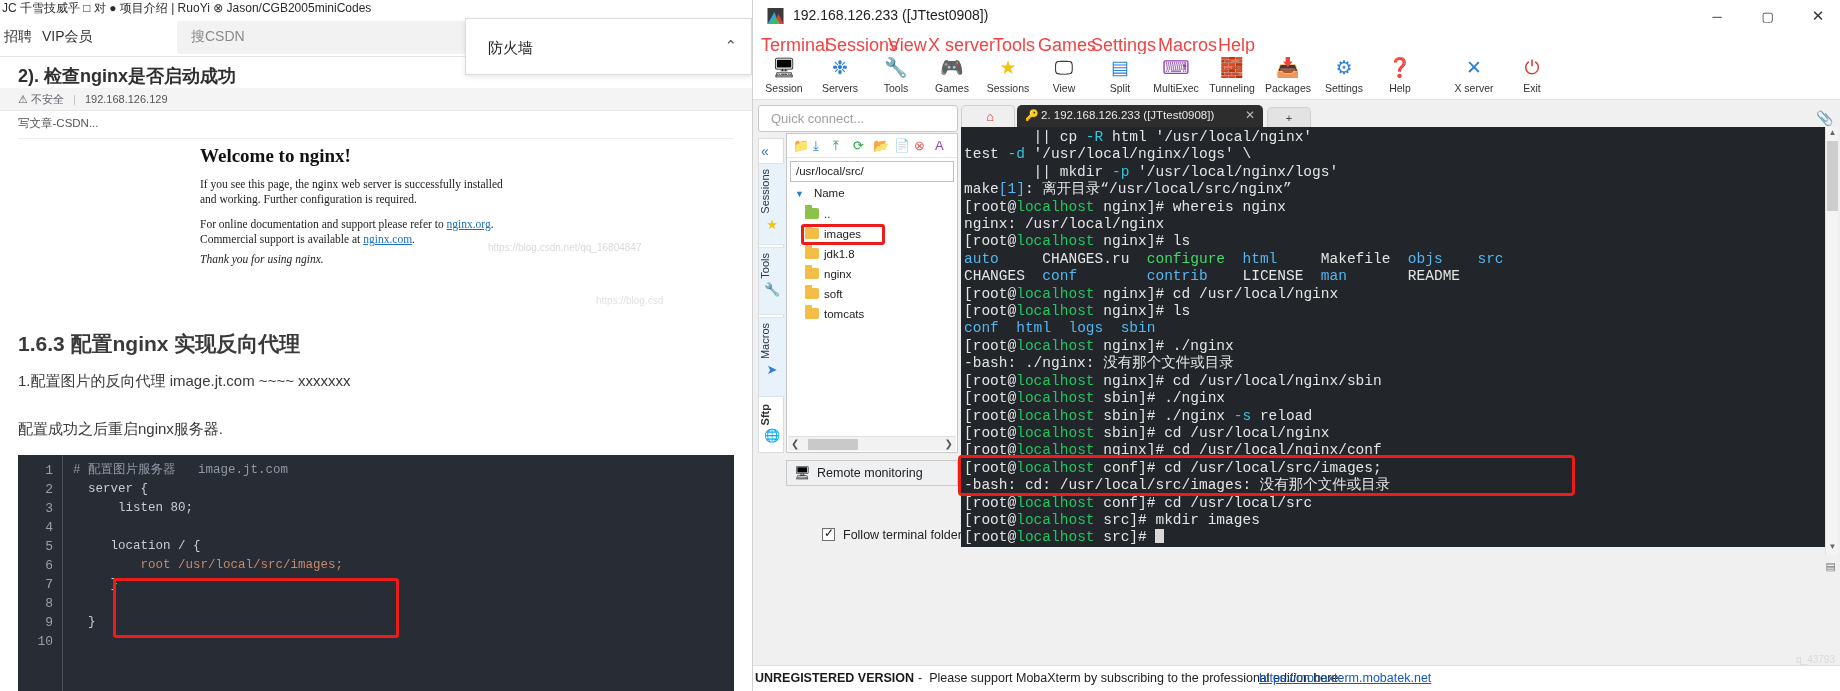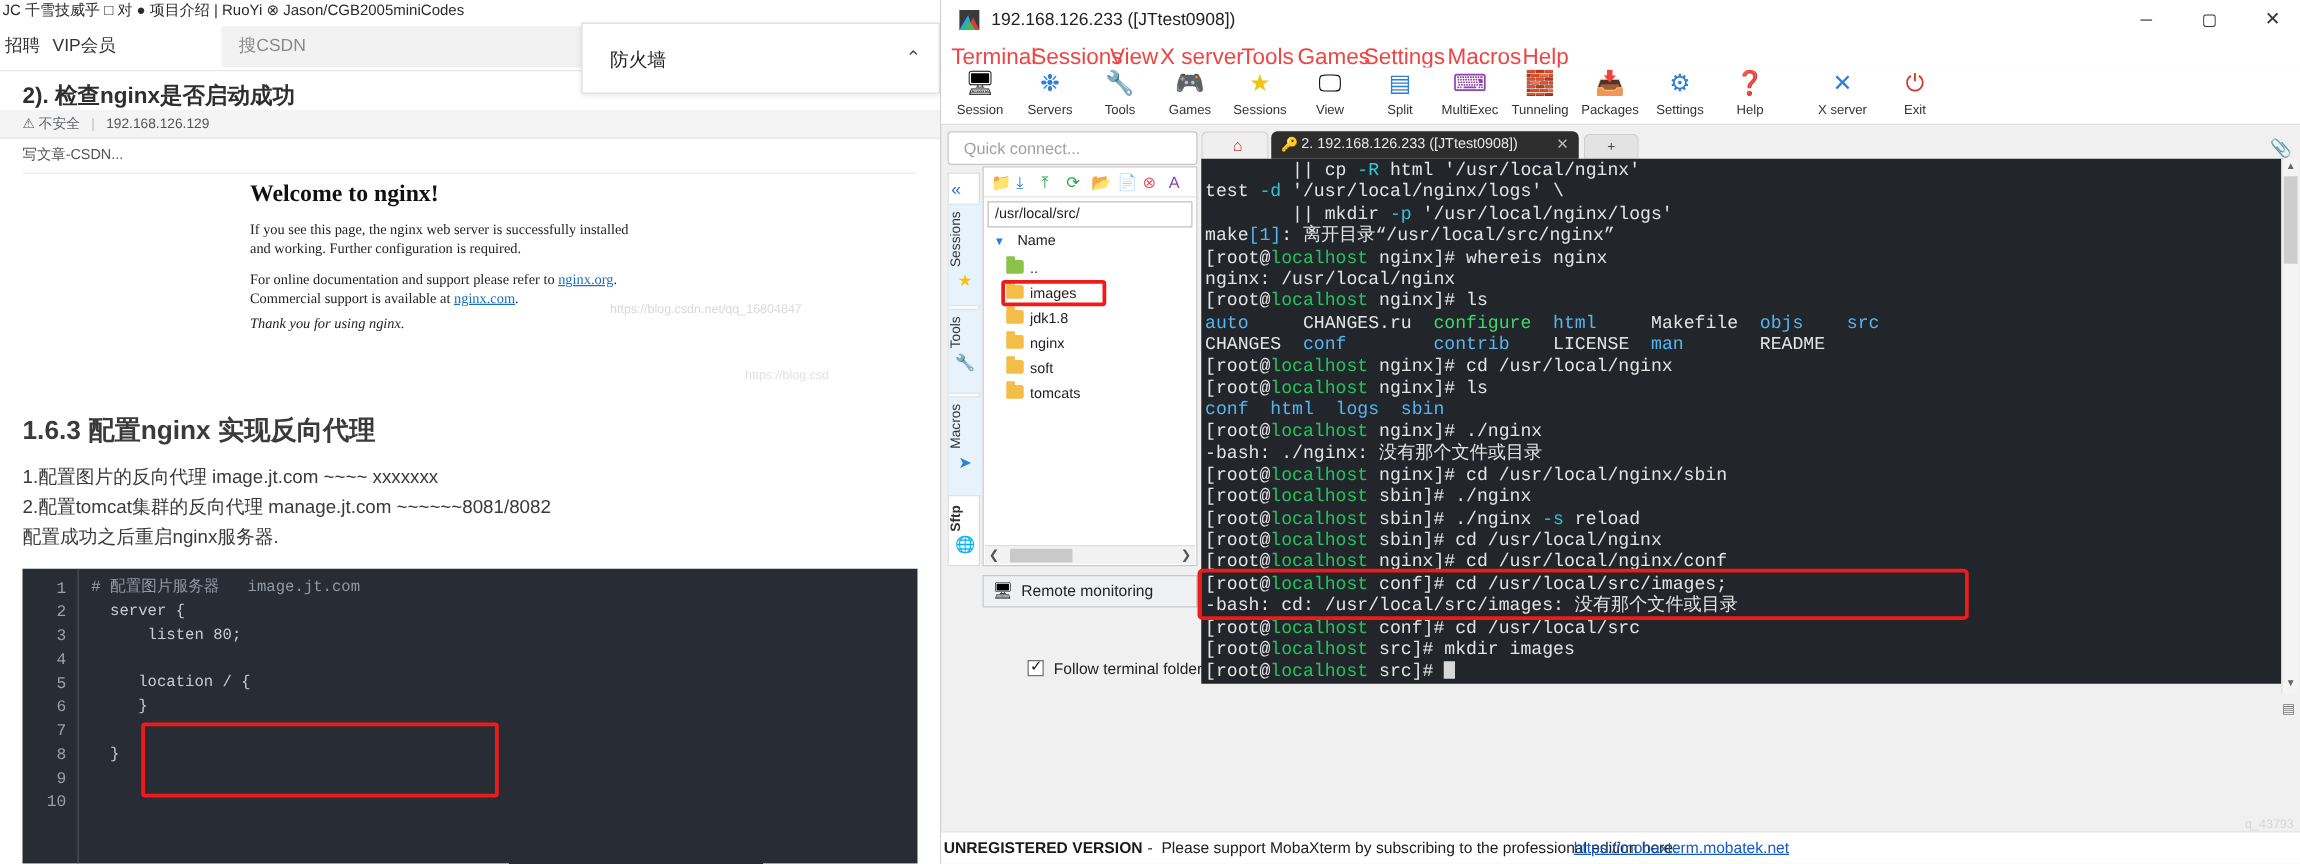--- a/index.html
+++ b/index.html
@@ -229,21 +229,20 @@
       <span>For online documentation and support please refer to </span><a href="#">nginx.org</a><span>. Commercial support is available at </span><a href="#">nginx.com</a><span>.</span>
     </div>
     <div class="ng-i" style="top:108px;">Thank you for using nginx.</div>
   </div>
 
   <div class="wm1">https://blog.csdn.net/qq_16804847</div>
   <div class="wm2">https://blog.csd</div>
 
   <div class="sec-title">1.6.3 配置nginx 实现反向代理</div>
   <div class="body-line" style="top:372px;">1.配置图片的反向代理 image.jt.com ~~~~ xxxxxxx</div>
-  <div class="body-line" style="top:396px;">2.配置tomcat集群的反向代理 manage.jt.com ~~~~~~8081/8082</div>
   <div class="body-line" style="top:420px;">配置成功之后重启nginx服务器.</div>
 
   <div class="codeblock">
     <div class="gutter">
       <div>1</div>
       <div>2</div>
       <div>3</div>
       <div>4</div>
       <div>5</div>
       <div>6</div>
@@ -251,20 +250,21 @@
       <div>8</div>
       <div>9</div>
       <div>10</div>
     </div>
     <div class="codelines">
       <div class="cm"># 配置图片服务器   image.jt.com</div>
       <div>  server {</div>
       <div>      listen 80;</div>
       <div></div>
       <div>     location / {</div>
+      <div class="str">         root /usr/local/src/images;</div>
       <div>     }</div>
       <div></div>
       <div>  }</div>
     </div>
     <div class="redbox-code"></div>
   </div>
 </div>
 
 <div id="moba">
 

